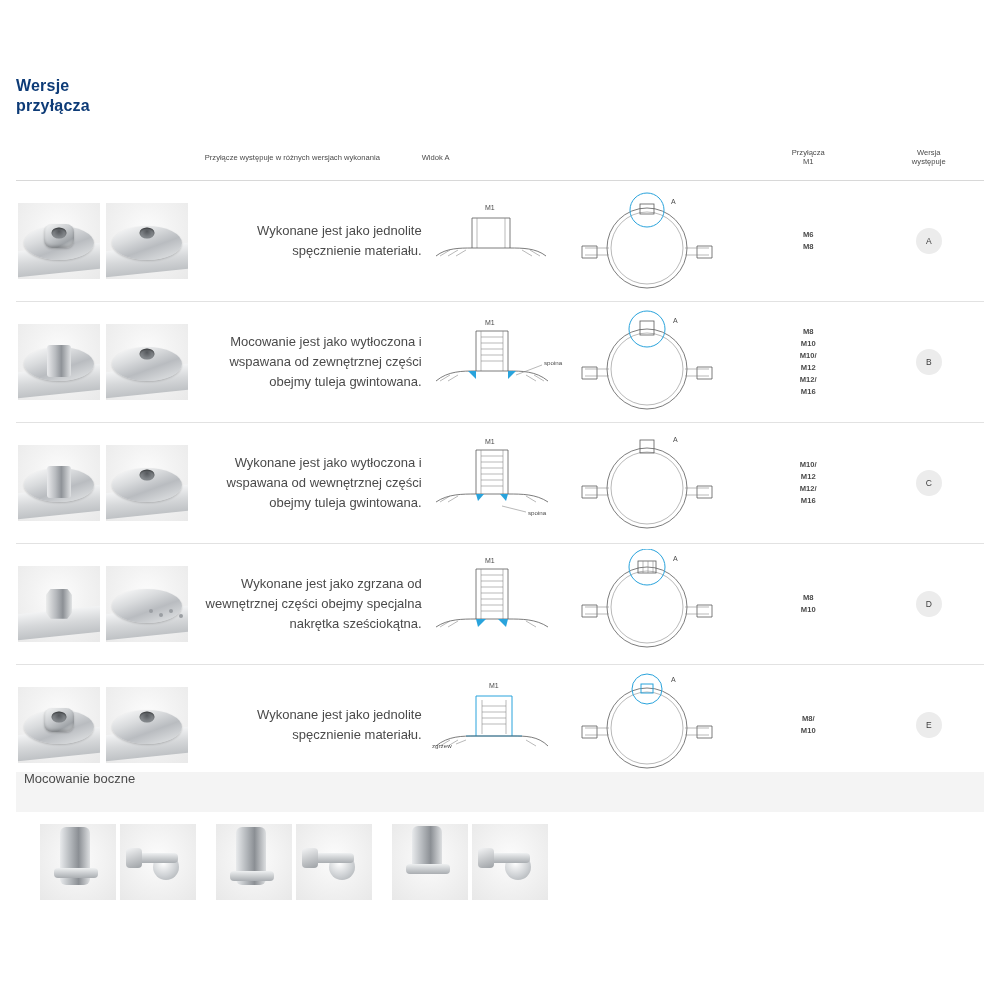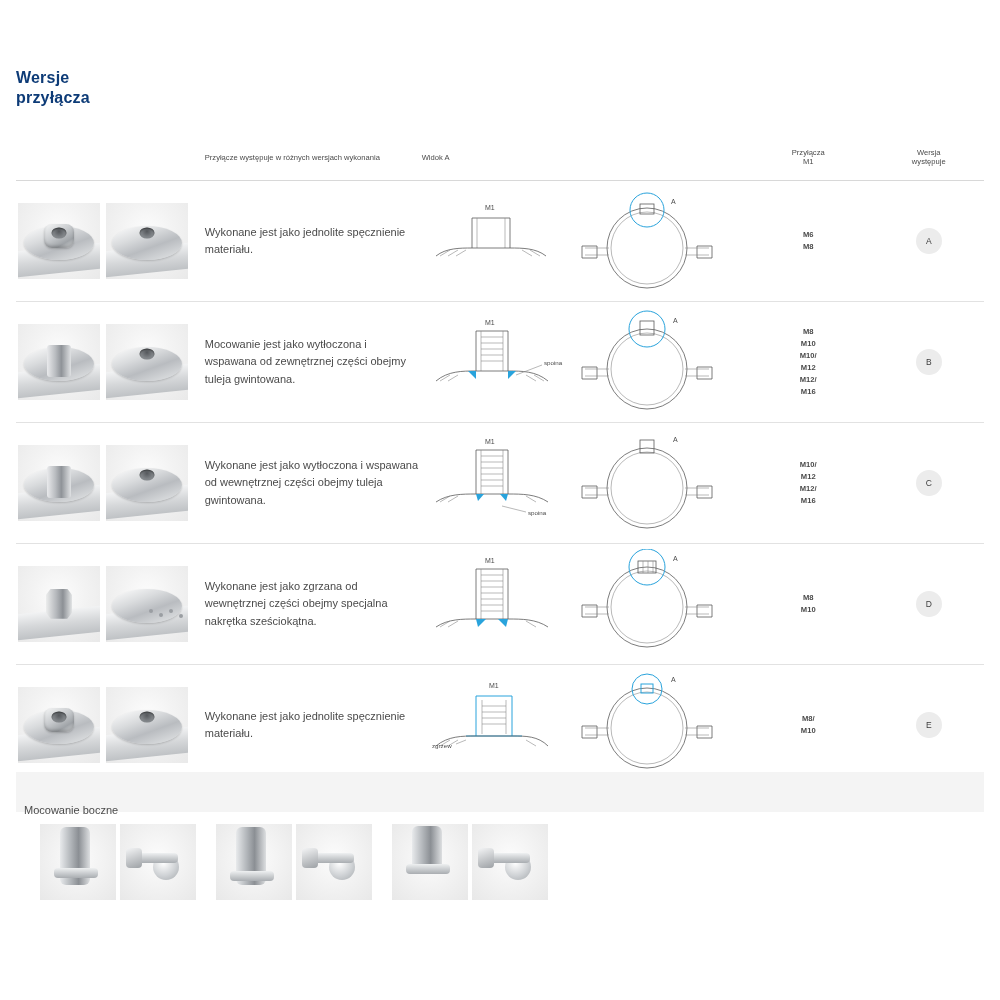--- a/index.html
+++ b/index.html
@@ -19,21 +19,21 @@
     position: relative;
     width: 1000px;
     height: 1000px;
     box-sizing: border-box;
     padding: 0 16px;
   }
   
   .title {
     position: absolute;
     left: 16px;
-    top: 68px;
+    top: 76px;
     font-size: 16px;
     font-weight: bold;
     color: #0d3b77;
     line-height: 1.25;
     letter-spacing: .2px;
   }
   .title span { display: block; }
 
   
   .tbl {
@@ -66,23 +66,24 @@
   .row:last-child td { border-bottom: 1px solid #e2e2e2; }
 
   .col-photo  { width: 180px; }
   .col-desc   { width: 216px; }
   .col-view   { width: 320px; }
   .col-m1     { width: 130px; text-align: center; }
   .col-ver    { width: 110px; text-align: center; }
 
   .desc {
     padding-left: 8px;
-    font-size: 11px;
+    font-size: 13px;
     line-height: 1.55;
     color: #4a4a4a;
+    text-align: right;
   }
   .m1 {
     font-size: 7.6px;
     line-height: 1.6;
     color: #4a4a4a;
     text-align: center;
   }
   .m1 span { display: block; font-weight: bold; }
   .ver-badge {
     width: 26px; height: 26px;
@@ -170,22 +171,22 @@
     position: absolute;
     width: 4px; height: 4px;
     border-radius: 50%;
     background: #9a9ea2;
   }
 
   
   .side-mount-label {
     position: absolute;
     left: 24px;
-    top: 804px;
-    font-size: 11px;
+    top: 771px;
+    font-size: 13px;
     color: #4a4a4a;
   }
   .side-band {
     position: absolute;
     left: 16px;
     top: 772px;
     width: 968px;
     height: 40px;
     background: #f4f4f4;
   }

